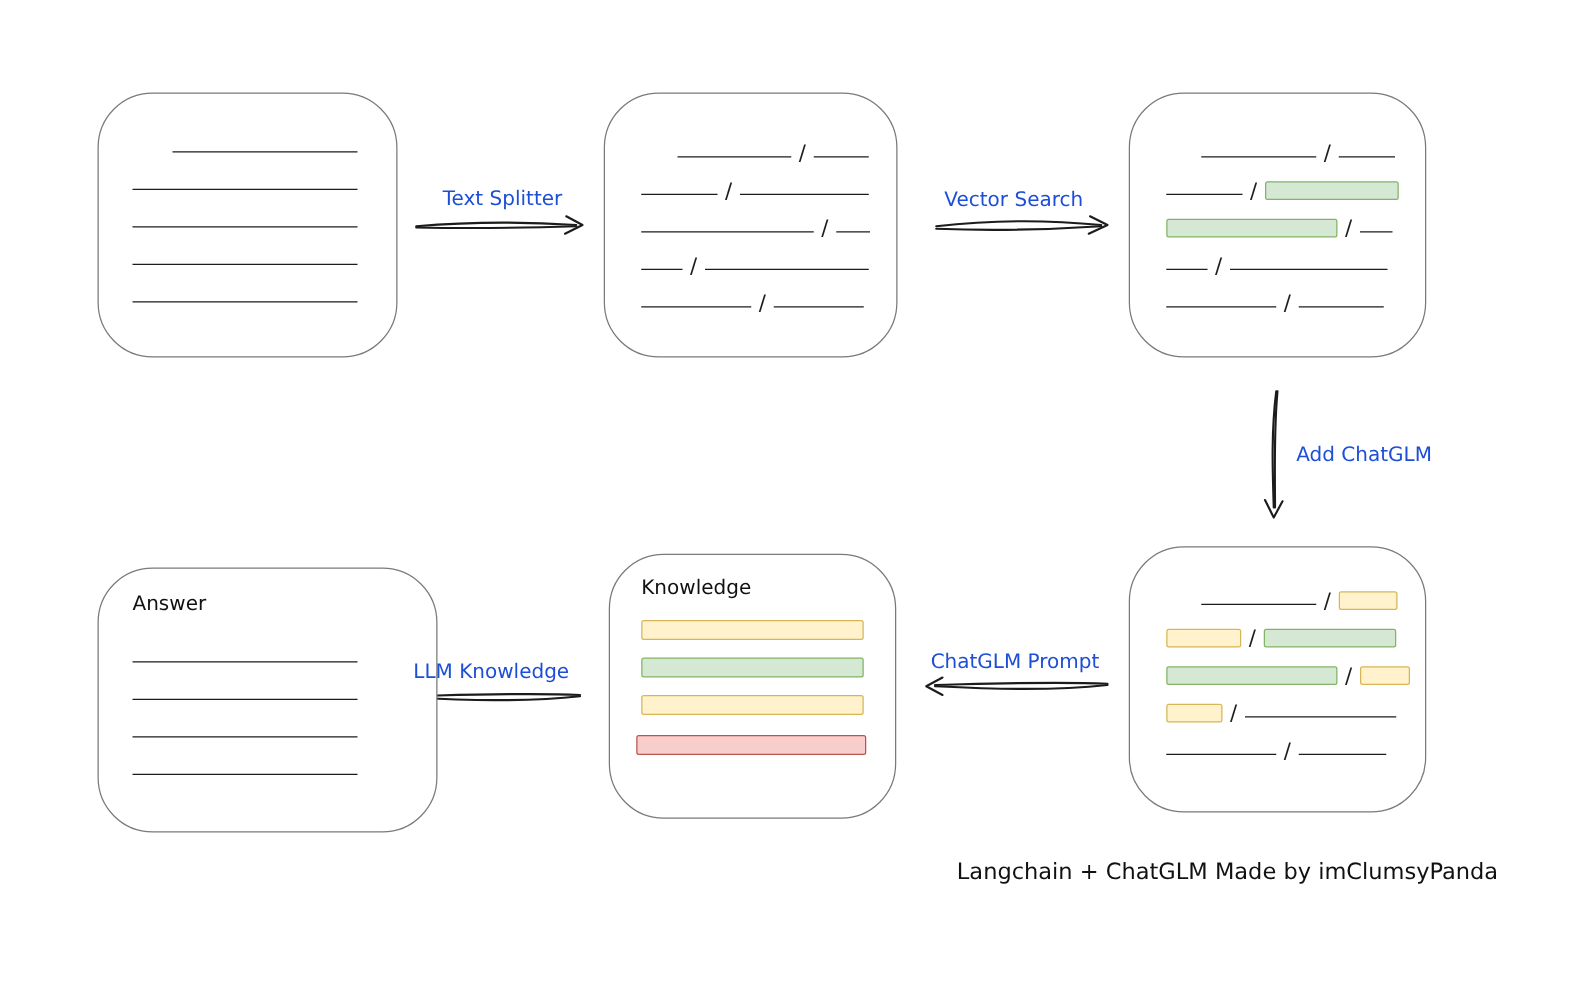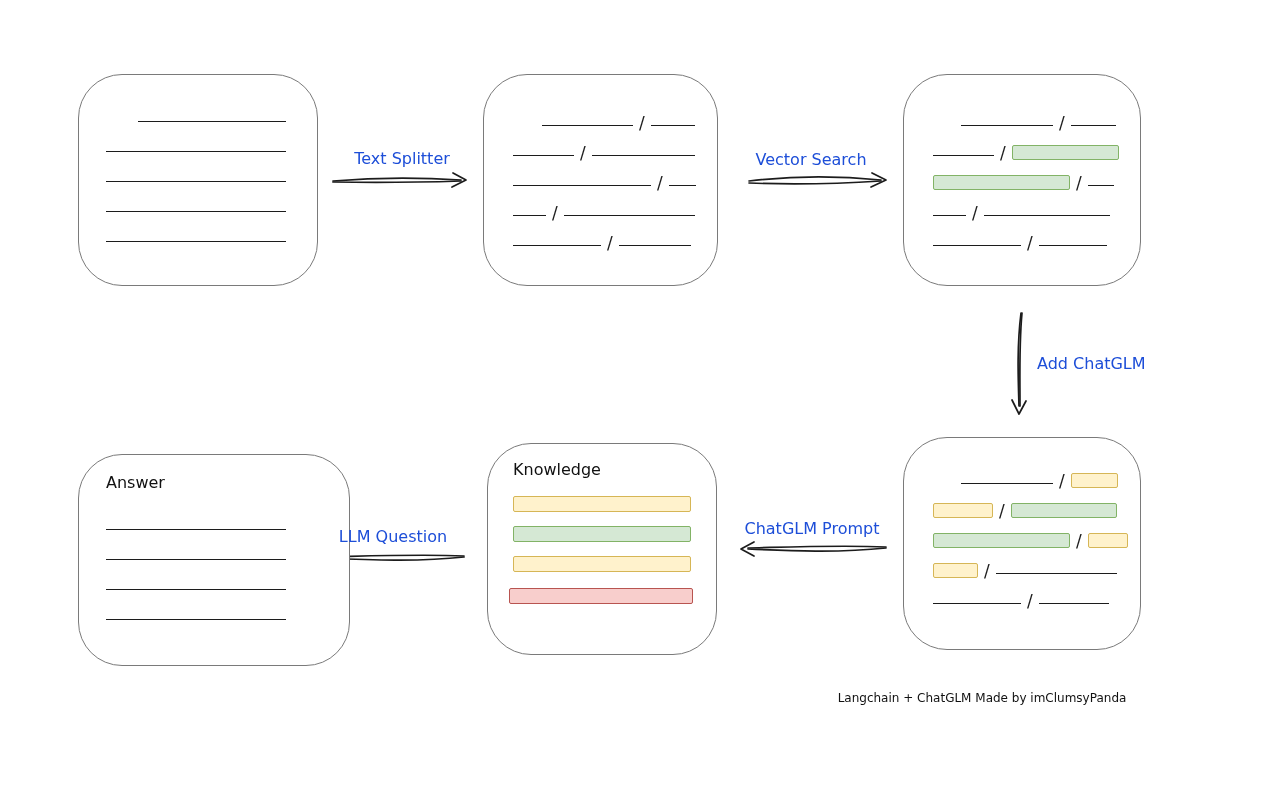--- a/index.html
+++ b/index.html
@@ -47,21 +47,21 @@
   }
   .centered{transform:translateX(-50%);}
   #lbl-ts{left:402px;top:149px;}
   #lbl-vs{left:811px;top:150px;}
   #lbl-ac{left:1037px;top:354px;}
   #lbl-gp{left:812px;top:519px;}
   #lbl-lr{left:393px;top:527px;}
 
   .caption{
     position:absolute;left:982px;top:686px;transform:translateX(-50%);
-    font-size:12px;line-height:24px;color:#111;white-space:nowrap;
+    font-size:18px;line-height:24px;color:#111;white-space:nowrap;
   }
 </style>
 </head>
 <body>
 
 <div class="canvas">
 
   <svg class="overlay" viewBox="0 0 1262 792">
     <g>
       <path d="M333 181 C 380 177, 430 178, 461 180" stroke="#1c1c1c"></path>
@@ -227,17 +227,17 @@
         <div class="row">
           <span class="seg-line" style="width: 180px; border-color: rgb(28, 28, 28);"></span>
         </div>
       </div>
   </div>
 
   <div class="arrow-label centered" id="lbl-ts">Text Splitter</div>
   <div class="arrow-label centered" id="lbl-vs">Vector Search</div>
   <div class="arrow-label" id="lbl-ac">Add ChatGLM</div>
   <div class="arrow-label centered" id="lbl-gp">ChatGLM Prompt</div>
-  <div class="arrow-label centered" id="lbl-lr">LLM Question</div>
+  <div class="arrow-label centered" id="lbl-lr">LLM Knowledge</div>
 
   <div class="caption">Langchain + ChatGLM Made by imClumsyPanda</div>
 
 </div>
 
 </body></html>

